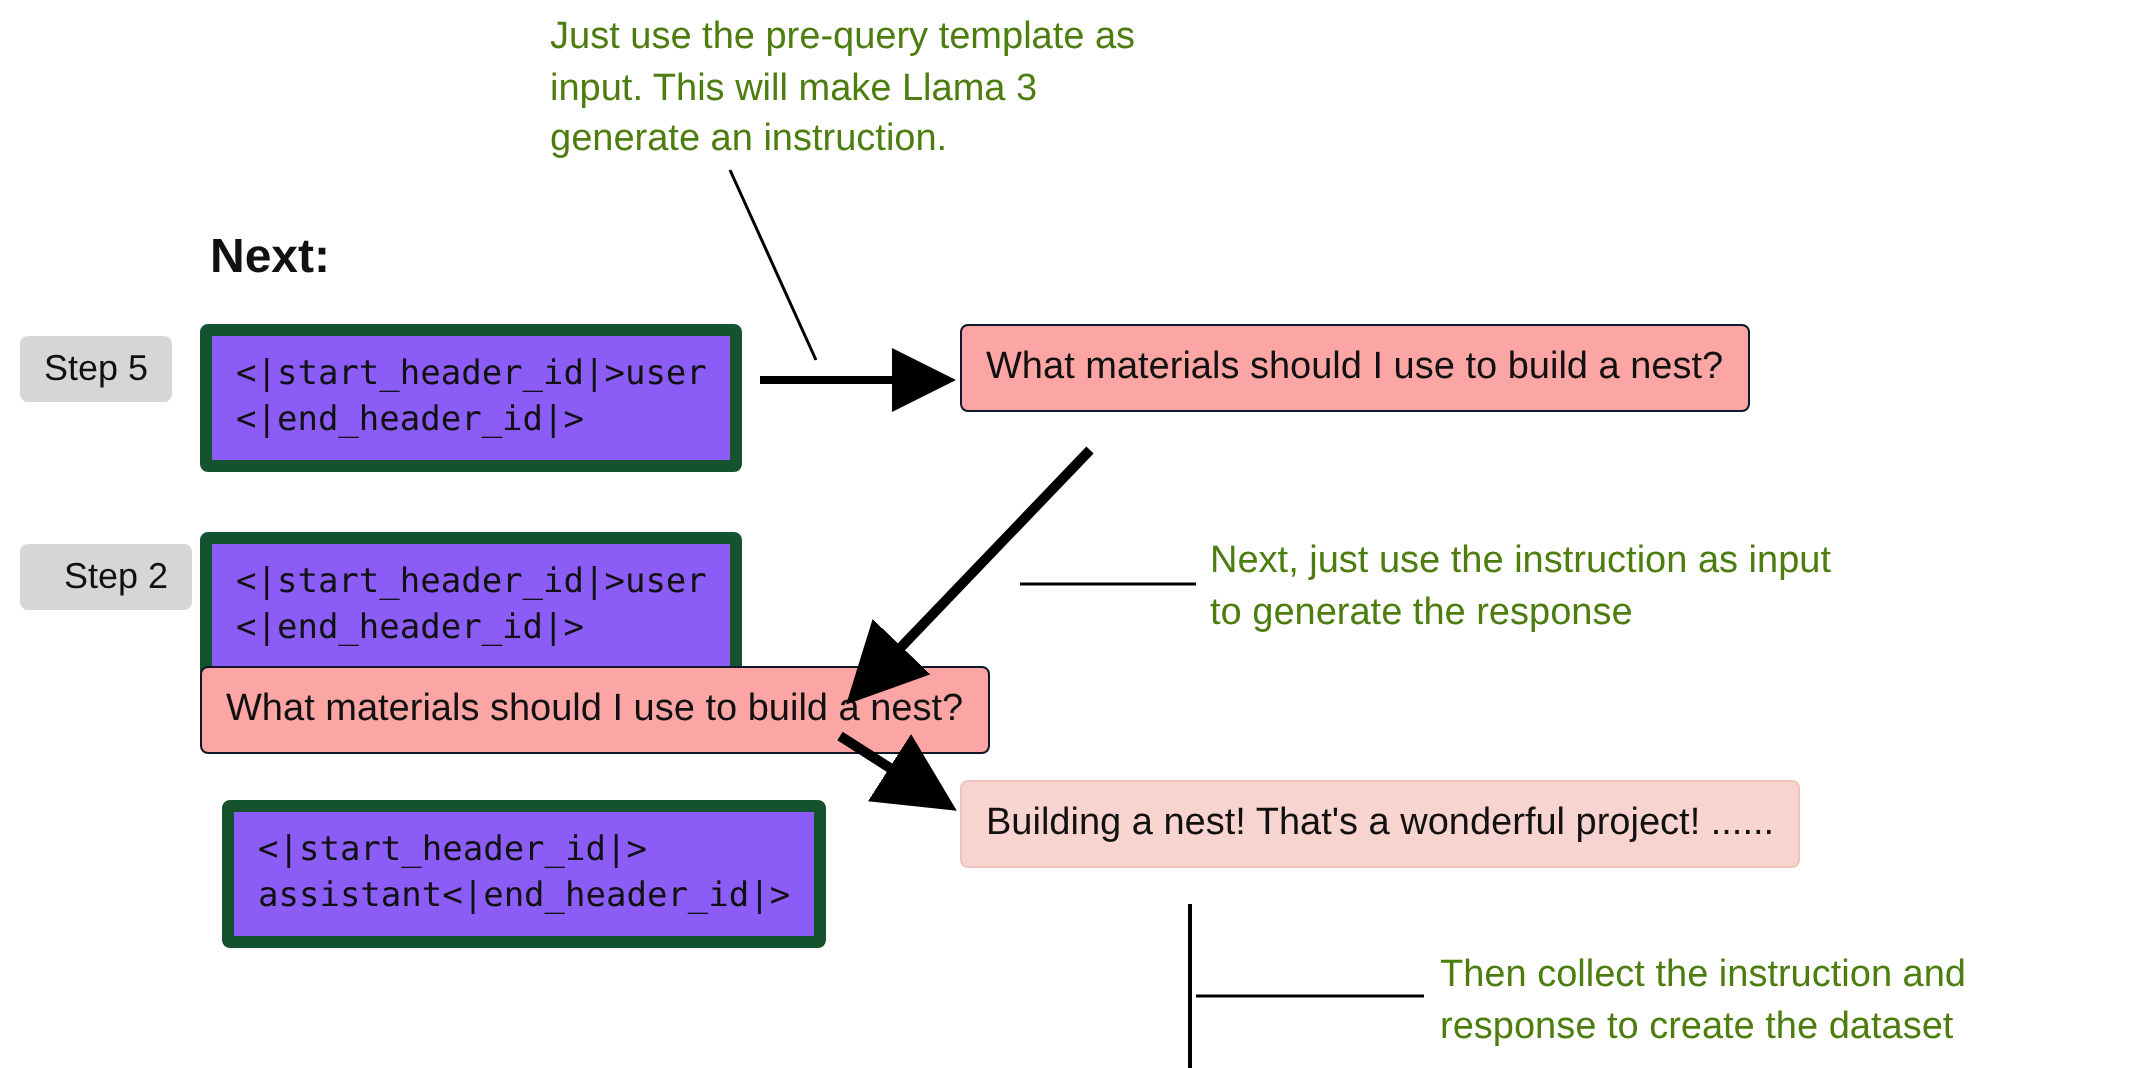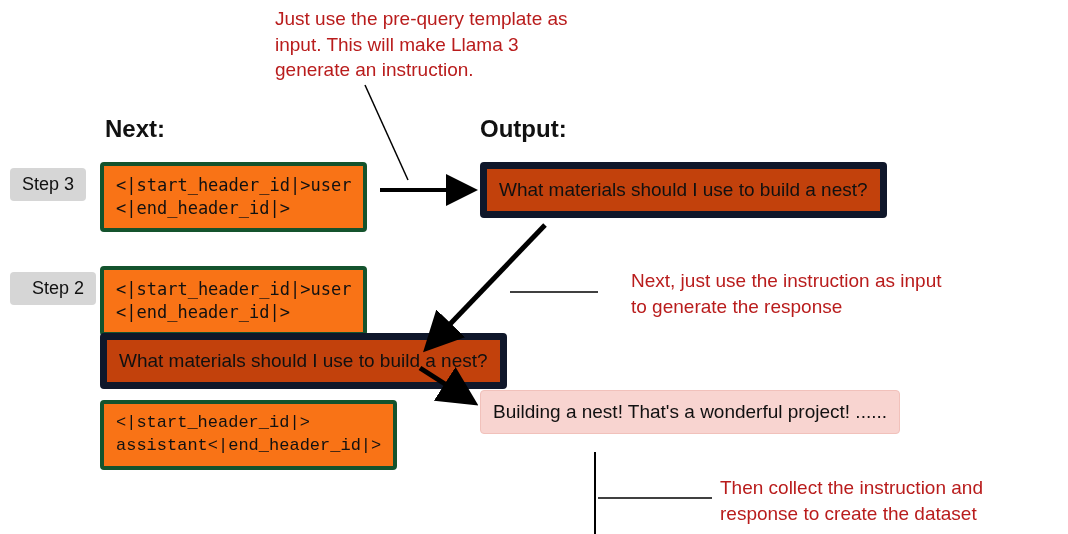--- a/index.html
+++ b/index.html
@@ -15,21 +15,21 @@
   }
   .canvas {
     position: relative;
     width: 1068px;
     height: 534px;
   }
   .abs { position: absolute; }
   .annot {
     font-size: 19px;
     line-height: 1.35;
-    color: #b91c1c;
+    color: #4d7c0f;
   }
   .heading {
     font-size: 24px;
     font-weight: 700;
   }
   .step-badge {
     background: #d6d6d6;
     color: #111;
     font-size: 18px;
     padding: 6px 12px;
@@ -38,22 +38,22 @@
   }
   .codebox {
     font-family: ui-monospace, Menlo, Consolas, monospace;
     font-size: 17px;
     line-height: 1.35;
     padding: 8px 12px;
     border-radius: 4px;
     white-space: pre-line;
     display: inline-block;
   }
-  .blue  { background: #f97316; border: 4px solid #14532d; }
-  .cream { background: #c2410c; border: 7px solid #0f172a; }
+  .blue  { background: #8b5cf6; border: 6px solid #14532d; }
+  .cream { background: #fca5a5; border: 1px solid #0f172a; }
   .pink  { background: #f8d4d0; border: 1px solid #f1c1bb; text-align: right; }
   .textbox {
     font-size: 19px;
     line-height: 1.35;
     padding: 8px 12px;
     border-radius: 4px;
     display: inline-block;
   }
   svg.arrows {
     position: absolute;
@@ -66,45 +66,44 @@
 </head>
 <body>
 
 <div class="canvas">
 
   <div class="abs annot" style="left:275px; top:6px; width:300px;">Just use the pre-query template
 as input. This will make Llama 3
 generate an instruction.</div>
 
   <div class="abs heading" style="left:105px; top:115px;">Next:</div>
-  <div class="abs heading" style="left:480px; top:115px;">Output:</div>
 
-  <div class="abs step-badge" style="left:10px; top:168px;">Step 3</div>
+  <div class="abs step-badge" style="left:10px; top:168px;">Step 5</div>
 
   <div class="abs codebox blue" style="left:100px; top:162px;">&lt;|start_header_id|&gt;user
 &lt;|end_header_id|&gt;</div>
 
   <div class="abs textbox cream" style="left:480px; top:162px;">What materials should I
 use to build a nest?</div>
 
   <div class="abs step-badge" style="left:10px; top:272px;padding-left:22px;">Step 2</div>
 
   <div class="abs codebox blue" style="left:100px; top:266px;">&lt;|start_header_id|&gt;user
 &lt;|end_header_id|&gt;</div>
 
   <div class="abs textbox cream" style="left:100px; top:333px;">What materials should I
 use to build a nest?</div>
 
-  <div class="abs codebox blue" style="left:100px; top:400px;font-family:Liberation Mono, monospace;">&lt;|start_header_id|&gt;
+  <div class="abs codebox blue" style="left:111px; top:400px;">&lt;|start_header_id|&gt;
 assistant&lt;|end_header_id|&gt;</div>
 
   <div class="abs textbox pink" style="left:480px; top:390px;">Building a nest! That's a
 wonderful project! ......</div>
 
-  <div class="abs annot" style="left:631px; top:268px; width:320px;">Next, just use the instruction as
+  <div class="abs annot" style="left:605px; top:268px; width:320px;">Next, just use the instruction as
 input to generate the response</div>
 
   <div class="abs annot" style="left:720px; top:475px; width:320px;">Then collect the instruction and
 response to create the dataset</div>
 
   <svg class="arrows">
     <defs>
       <marker id="arrowhead" markerWidth="8" markerHeight="8" refX="6" refY="4" orient="auto">
         <path d="M0,0 L8,4 L0,8 Z" fill="#000"></path>
       </marker>

